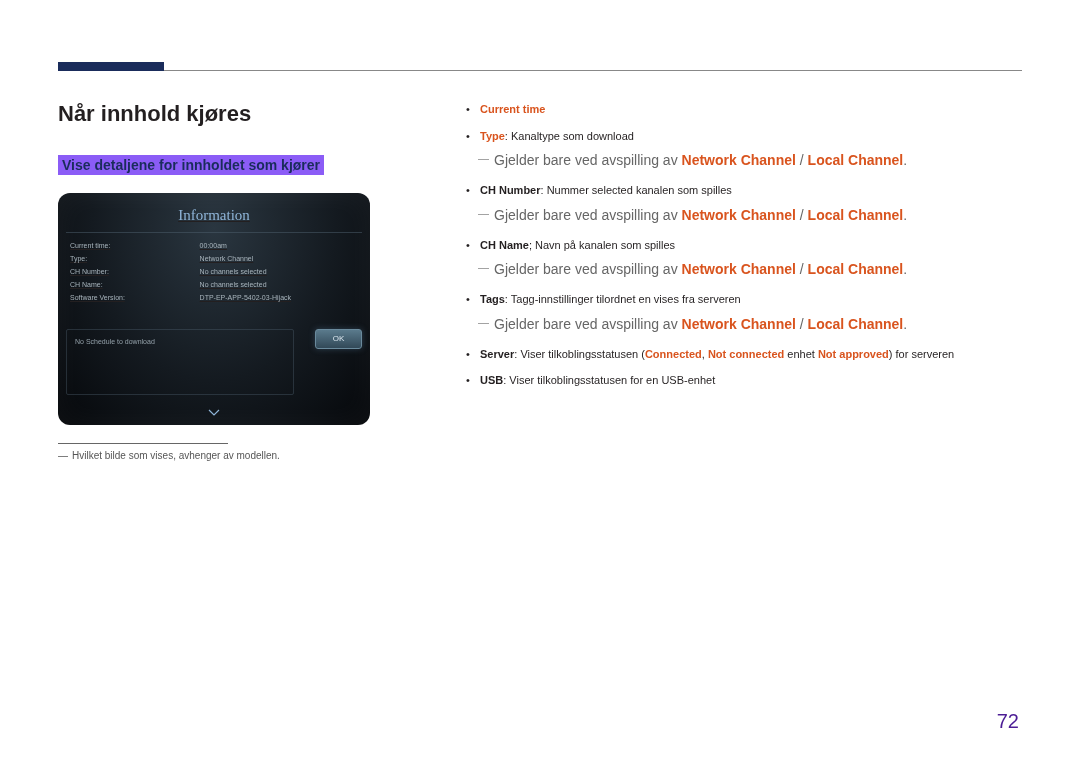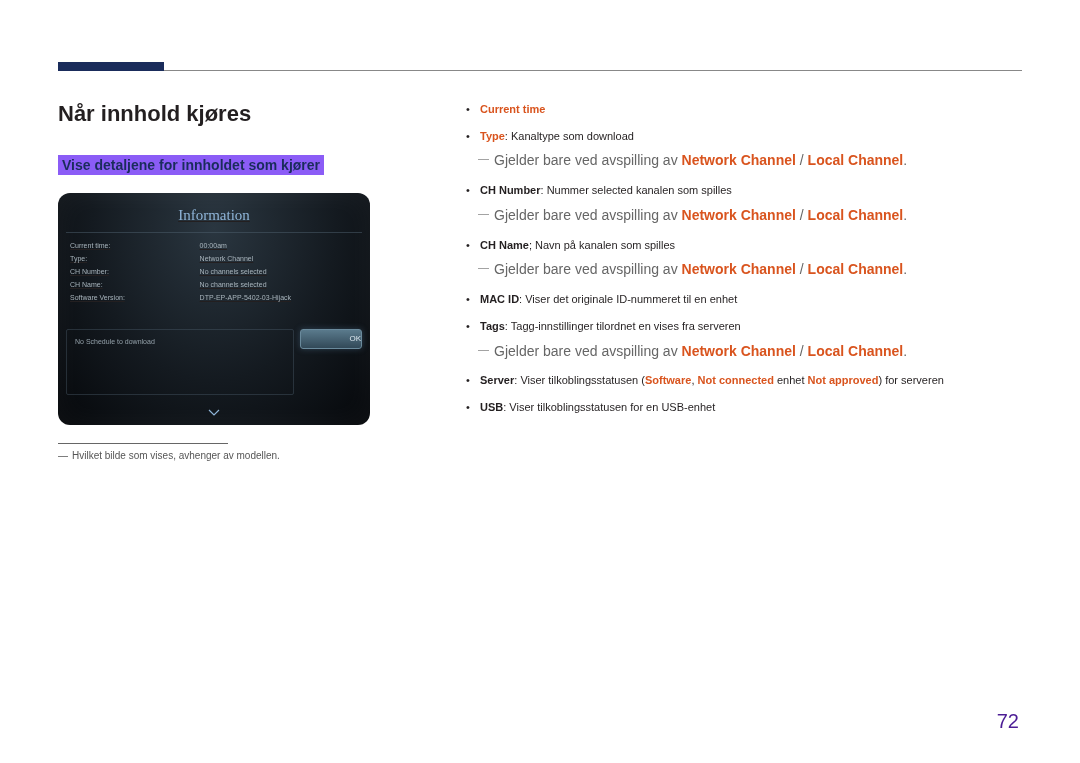--- a/index.html
+++ b/index.html
@@ -22,23 +22,23 @@
     box-shadow: inset 0 0 30px rgba(255,255,255,0.05);
     text-decoration: underline;
   }
   .info-title { text-align: center; font-size: 15px; padding: 10px 0 8px; color: #8fb5d8; font-family: 'Times New Roman', serif; }
   .divider { height: 1px; background: rgba(78,96,110,0.5); margin: 0 4px; }
   .info-grid { padding: 6px 8px 2px 8px; }
   .info-row { display: flex; justify-content: space-between; font-size: 7px; color: #a8b4bc; padding: 3px 0; }
   .info-row .label { flex: 0 0 45%; }
   .info-row .value { flex: 0 0 55%; text-align: left; }
   .ok-btn {
-    position: absolute; right: 8px; top: 136px; width: 62px; height: 20px;
+    position: absolute; right: 8px; top: 136px; width: 47px; height: 20px;
     background: linear-gradient(#5a7a8c, #324958); border: 1px solid #6a8a9c; border-radius: 3px;
-    color: #dbe6ee; font-size: 8px; text-align: right; line-height: 18px;
+    color: #dbe6ee; font-size: 8px; text-align: center; line-height: 18px;
     box-shadow: 0 0 6px rgba(90,130,160,0.4);
   }
   .schedule-box {
     position: absolute; left: 8px; right: 76px; top: 136px; bottom: 30px;
     border: 1px solid rgba(78,96,110,0.4); border-radius: 2px;
     padding: 8px; font-size: 7px; color: #93a0a9;
   }
   .chev-down {
     position: absolute; bottom: 6px; left: 50%; transform: translateX(-50%);
     width: 16px; height: 12px; display: flex; align-items: center; justify-content: center;
@@ -134,30 +134,27 @@
           <span>Gjelder bare ved avspilling av </span><span class="red">Network Channel</span><span> / </span><span class="red">Local Channel</span><span>.</span>
         </span>
       </li>
       <li>
         <span class="bold">CH Name</span><span>; Navn på kanalen som spilles</span>
         <span class="sub">
           <span>Gjelder bare ved avspilling av </span><span class="red">Network Channel</span><span> / </span><span class="red">Local Channel</span><span>.</span>
         </span>
       </li>
       <li>
-        <span class="bold">MAC ID</span><span>: Viser det originale ID-nummeret til en enhet</span>
-      </li>
-      <li>
         <span class="bold">Tags</span><span>: Tagg-innstillinger tilordnet en vises fra serveren</span>
         <span class="sub">
           <span>Gjelder bare ved avspilling av </span><span class="red">Network Channel</span><span> / </span><span class="red">Local Channel</span><span>.</span>
         </span>
       </li>
       <li>
-        <span class="bold">Server</span><span>: Viser tilkoblingsstatusen (</span><span class="red">Software</span><span>, </span><span class="red">Not connected</span><span> enhet </span><span class="red">Not approved</span><span>) for serveren</span>
+        <span class="bold">Server</span><span>: Viser tilkoblingsstatusen (</span><span class="red">Connected</span><span>, </span><span class="red">Not connected</span><span> enhet </span><span class="red">Not approved</span><span>) for serveren</span>
       </li>
       <li>
         <span class="bold">USB</span><span>: Viser tilkoblingsstatusen for en USB-enhet</span>
       </li>
     </ul>
   </div>
 
   <div class="page-num">72</div>
 </div>
 

